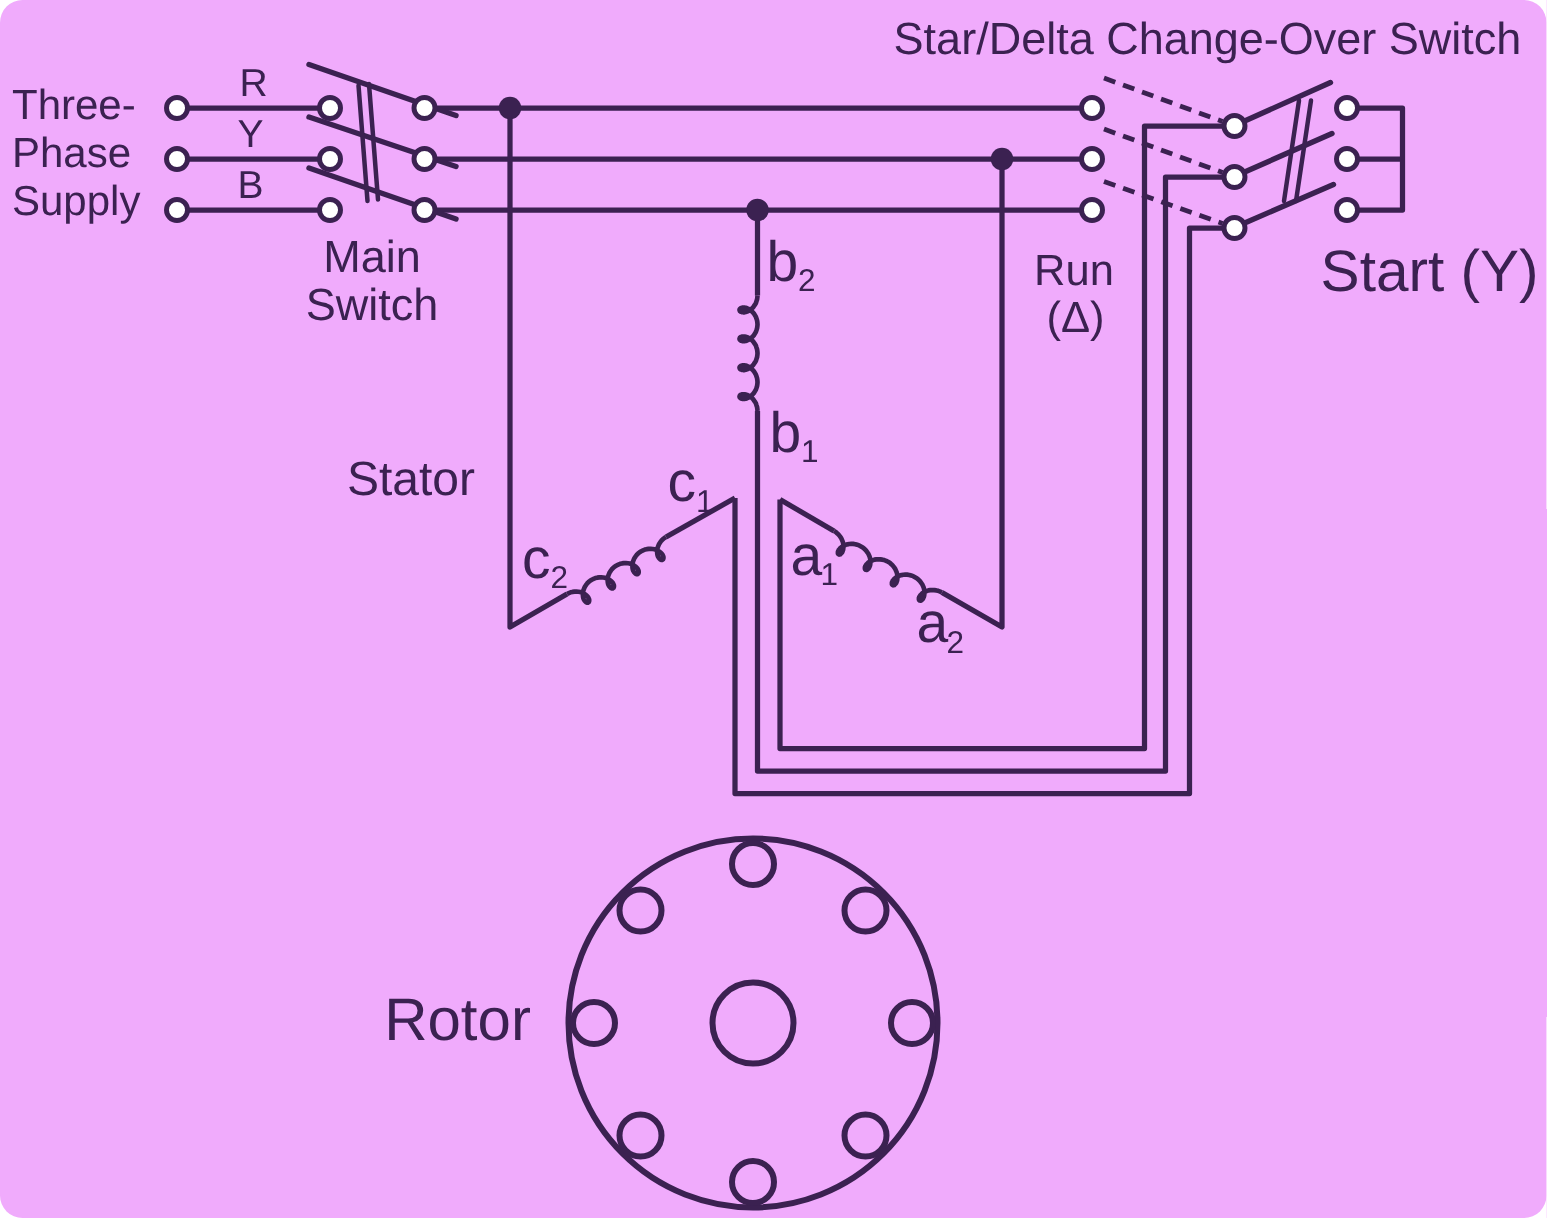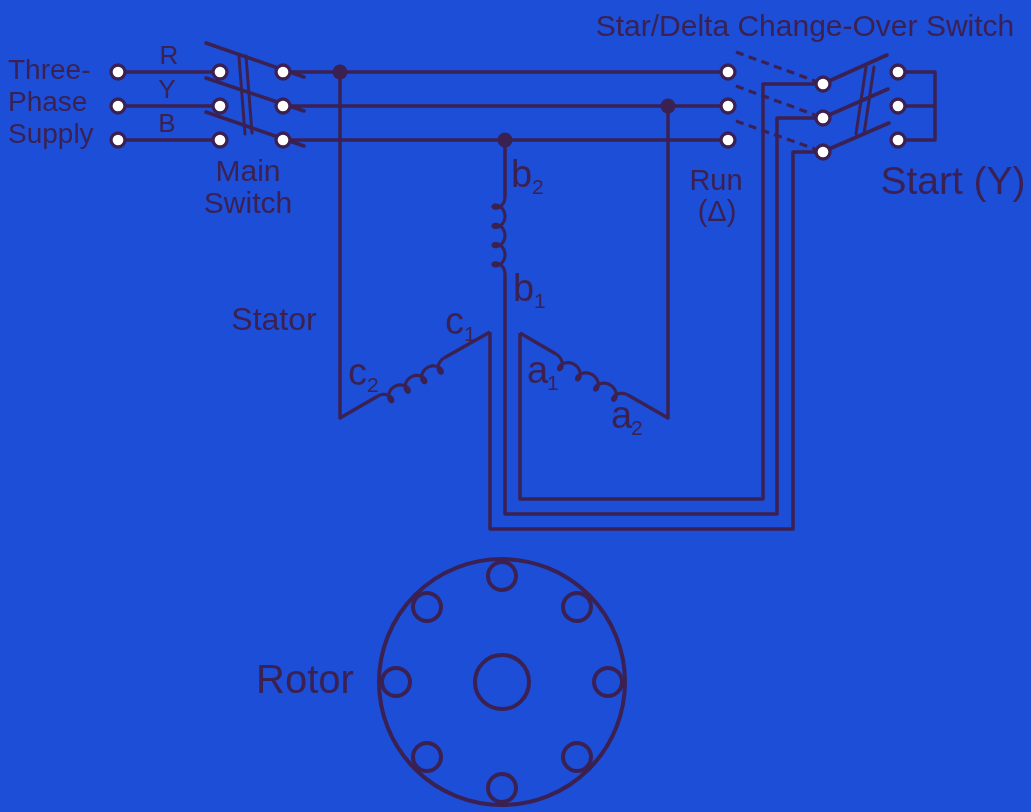--- a/index.html
+++ b/index.html
@@ -1,17 +1,17 @@
 <!DOCTYPE html>
 <html style="--ink: #3b2151;"><head>
 <meta charset="utf-8">
 <style>
   :root { --ink: #3b2151; }
   html, body { margin: 0; padding: 0; background: #ffffff; }
-  .stage { position: relative; width: 1031px; height: 812px; background: #1d4ed8; overflow: hidden; }
+  .stage { position: relative; width: 1031px; height: 812px; background: #f0abfc; overflow: hidden; border-radius: 15px; }
   svg { display: block; }
   svg text { font-family: "Liberation Sans", sans-serif; fill: var(--ink); }
   .wire  { stroke: var(--ink); stroke-width: 3.5; fill: none; stroke-linejoin: round; }
   .blade { stroke: var(--ink); stroke-width: 3.6; fill: none; stroke-linecap: round; }
   .bar   { stroke: var(--ink); stroke-width: 3.0; fill: none; stroke-linecap: round; }
   .dash  { stroke: var(--ink); stroke-width: 3.2; stroke-dasharray: 8 5.5; fill: none; }
   .coil  { stroke: var(--ink); stroke-width: 3.1; fill: none; stroke-linejoin: round; }
   .term  { fill: #ffffff; stroke: var(--ink); stroke-width: 3.3; }
   .dot   { fill: var(--ink); stroke: none; }
   .rot   { fill: none; stroke: var(--ink); stroke-width: 4; }

